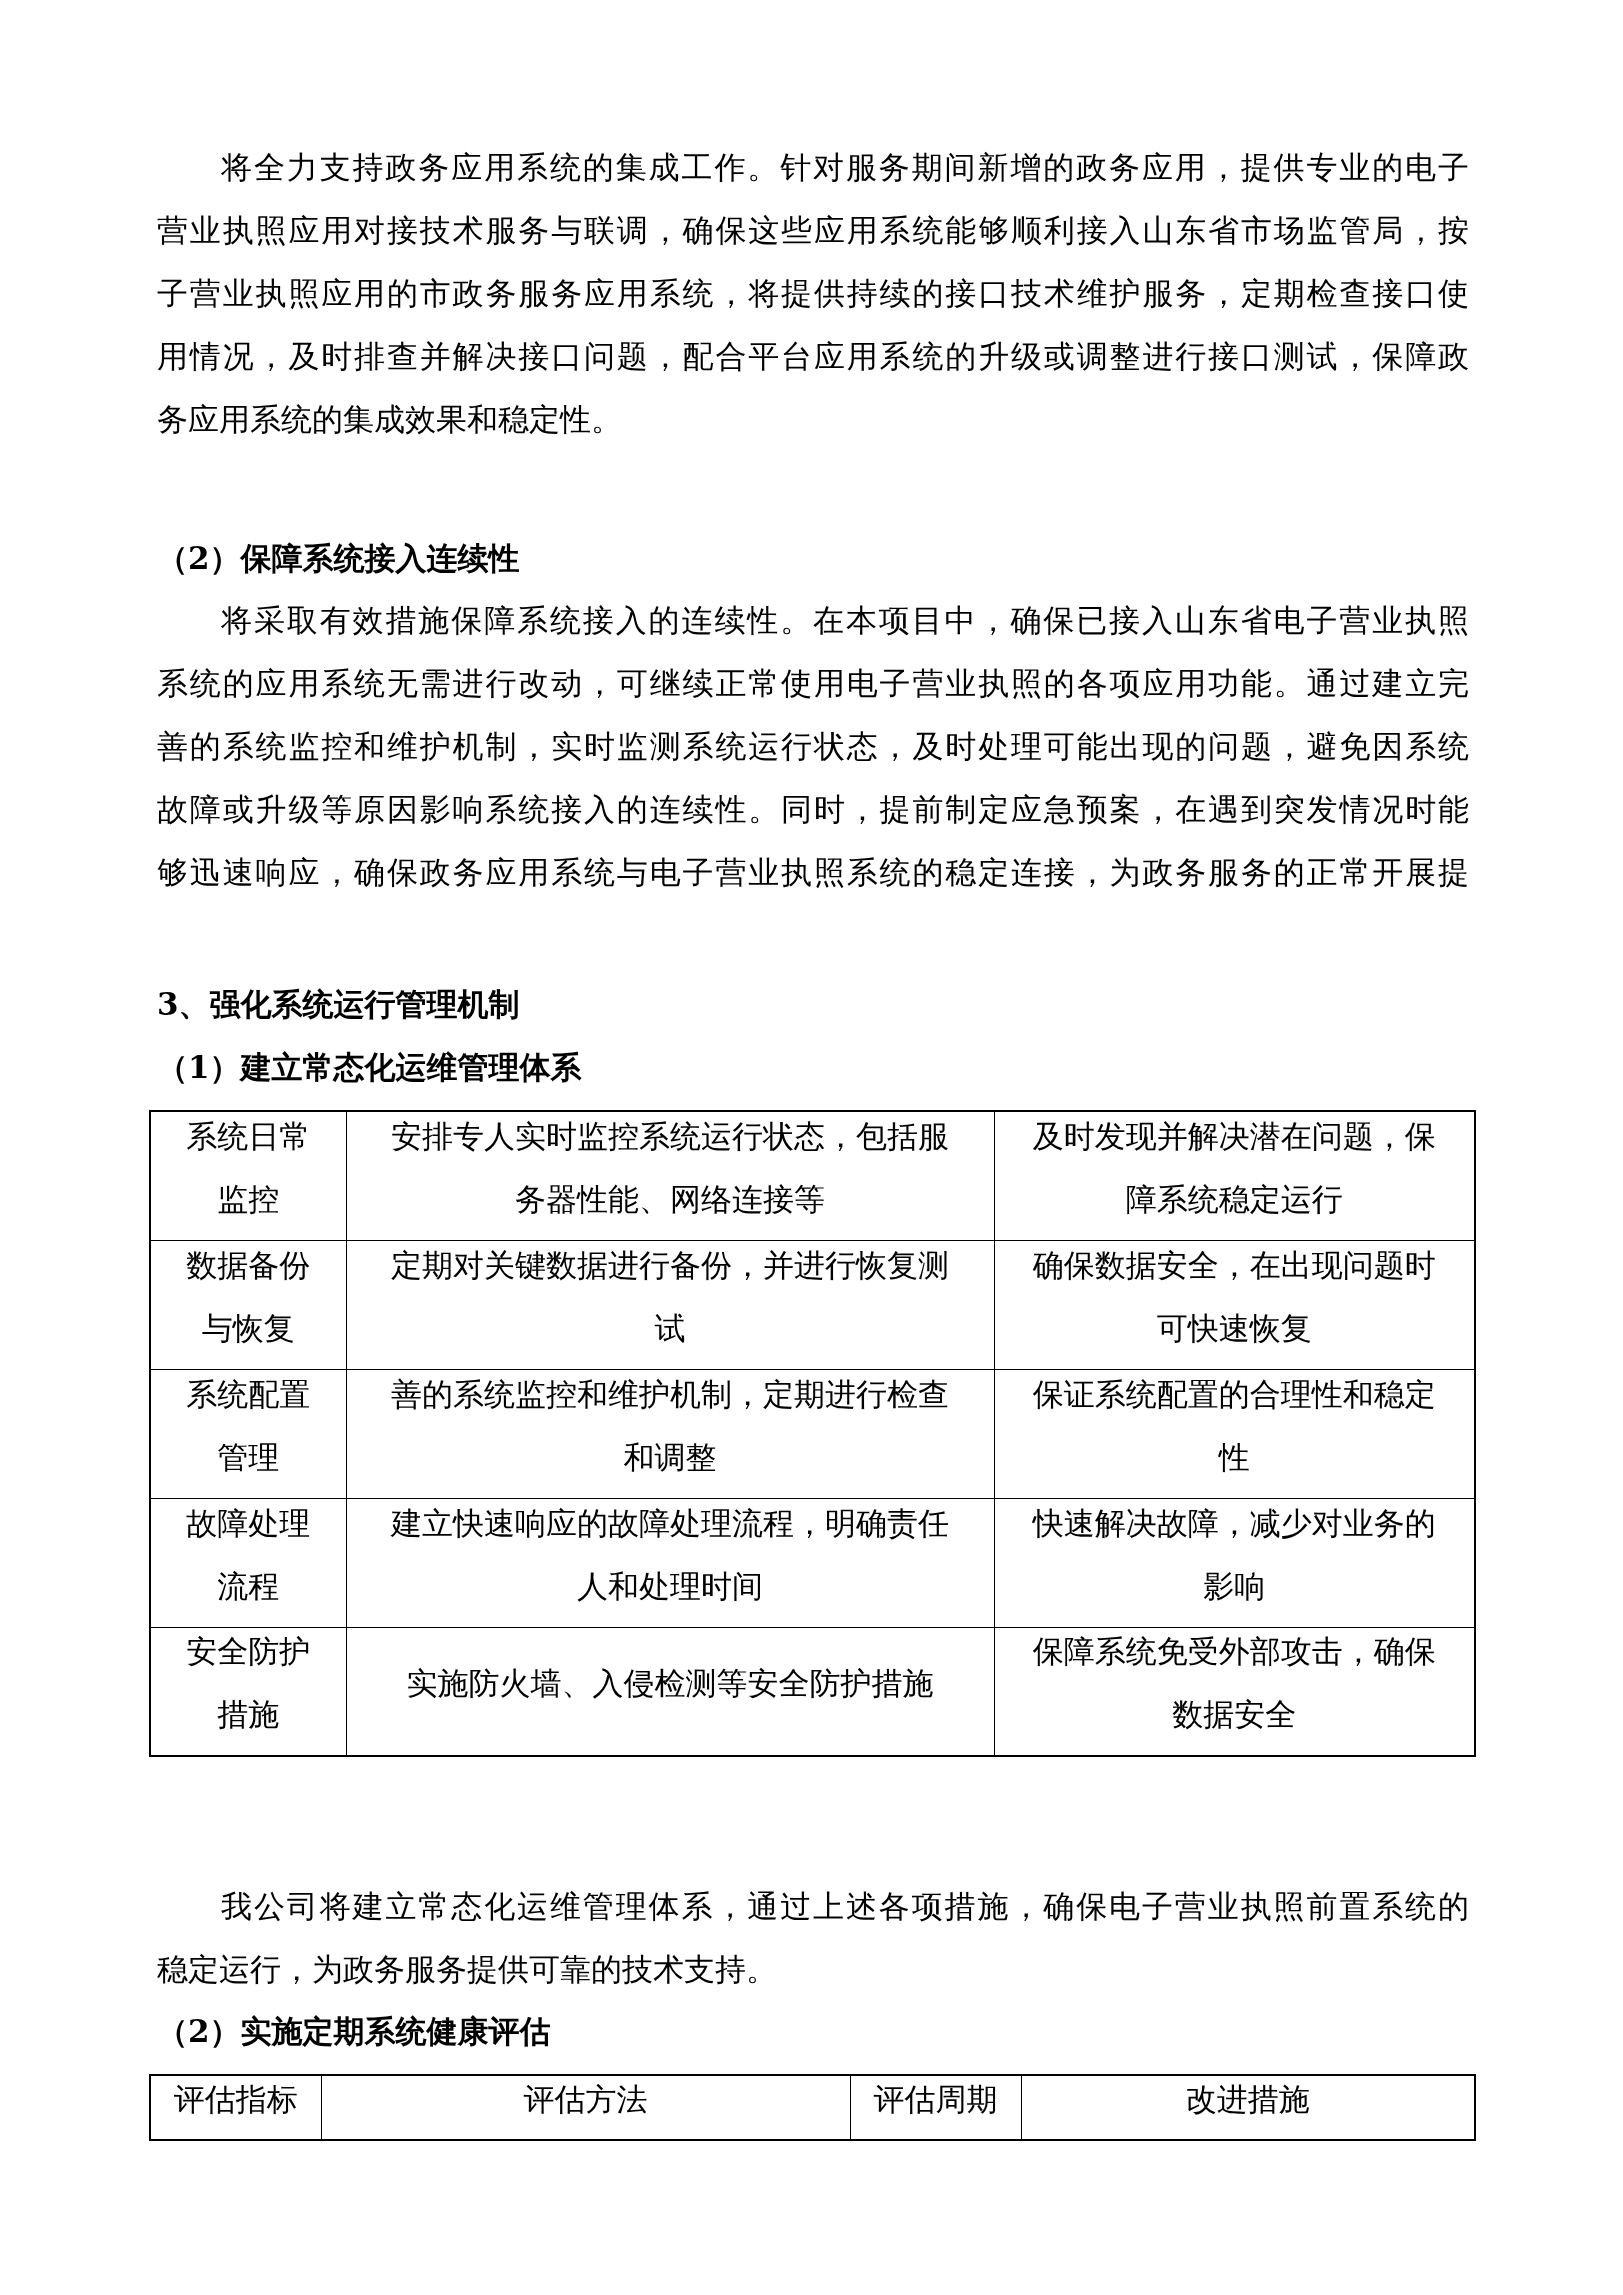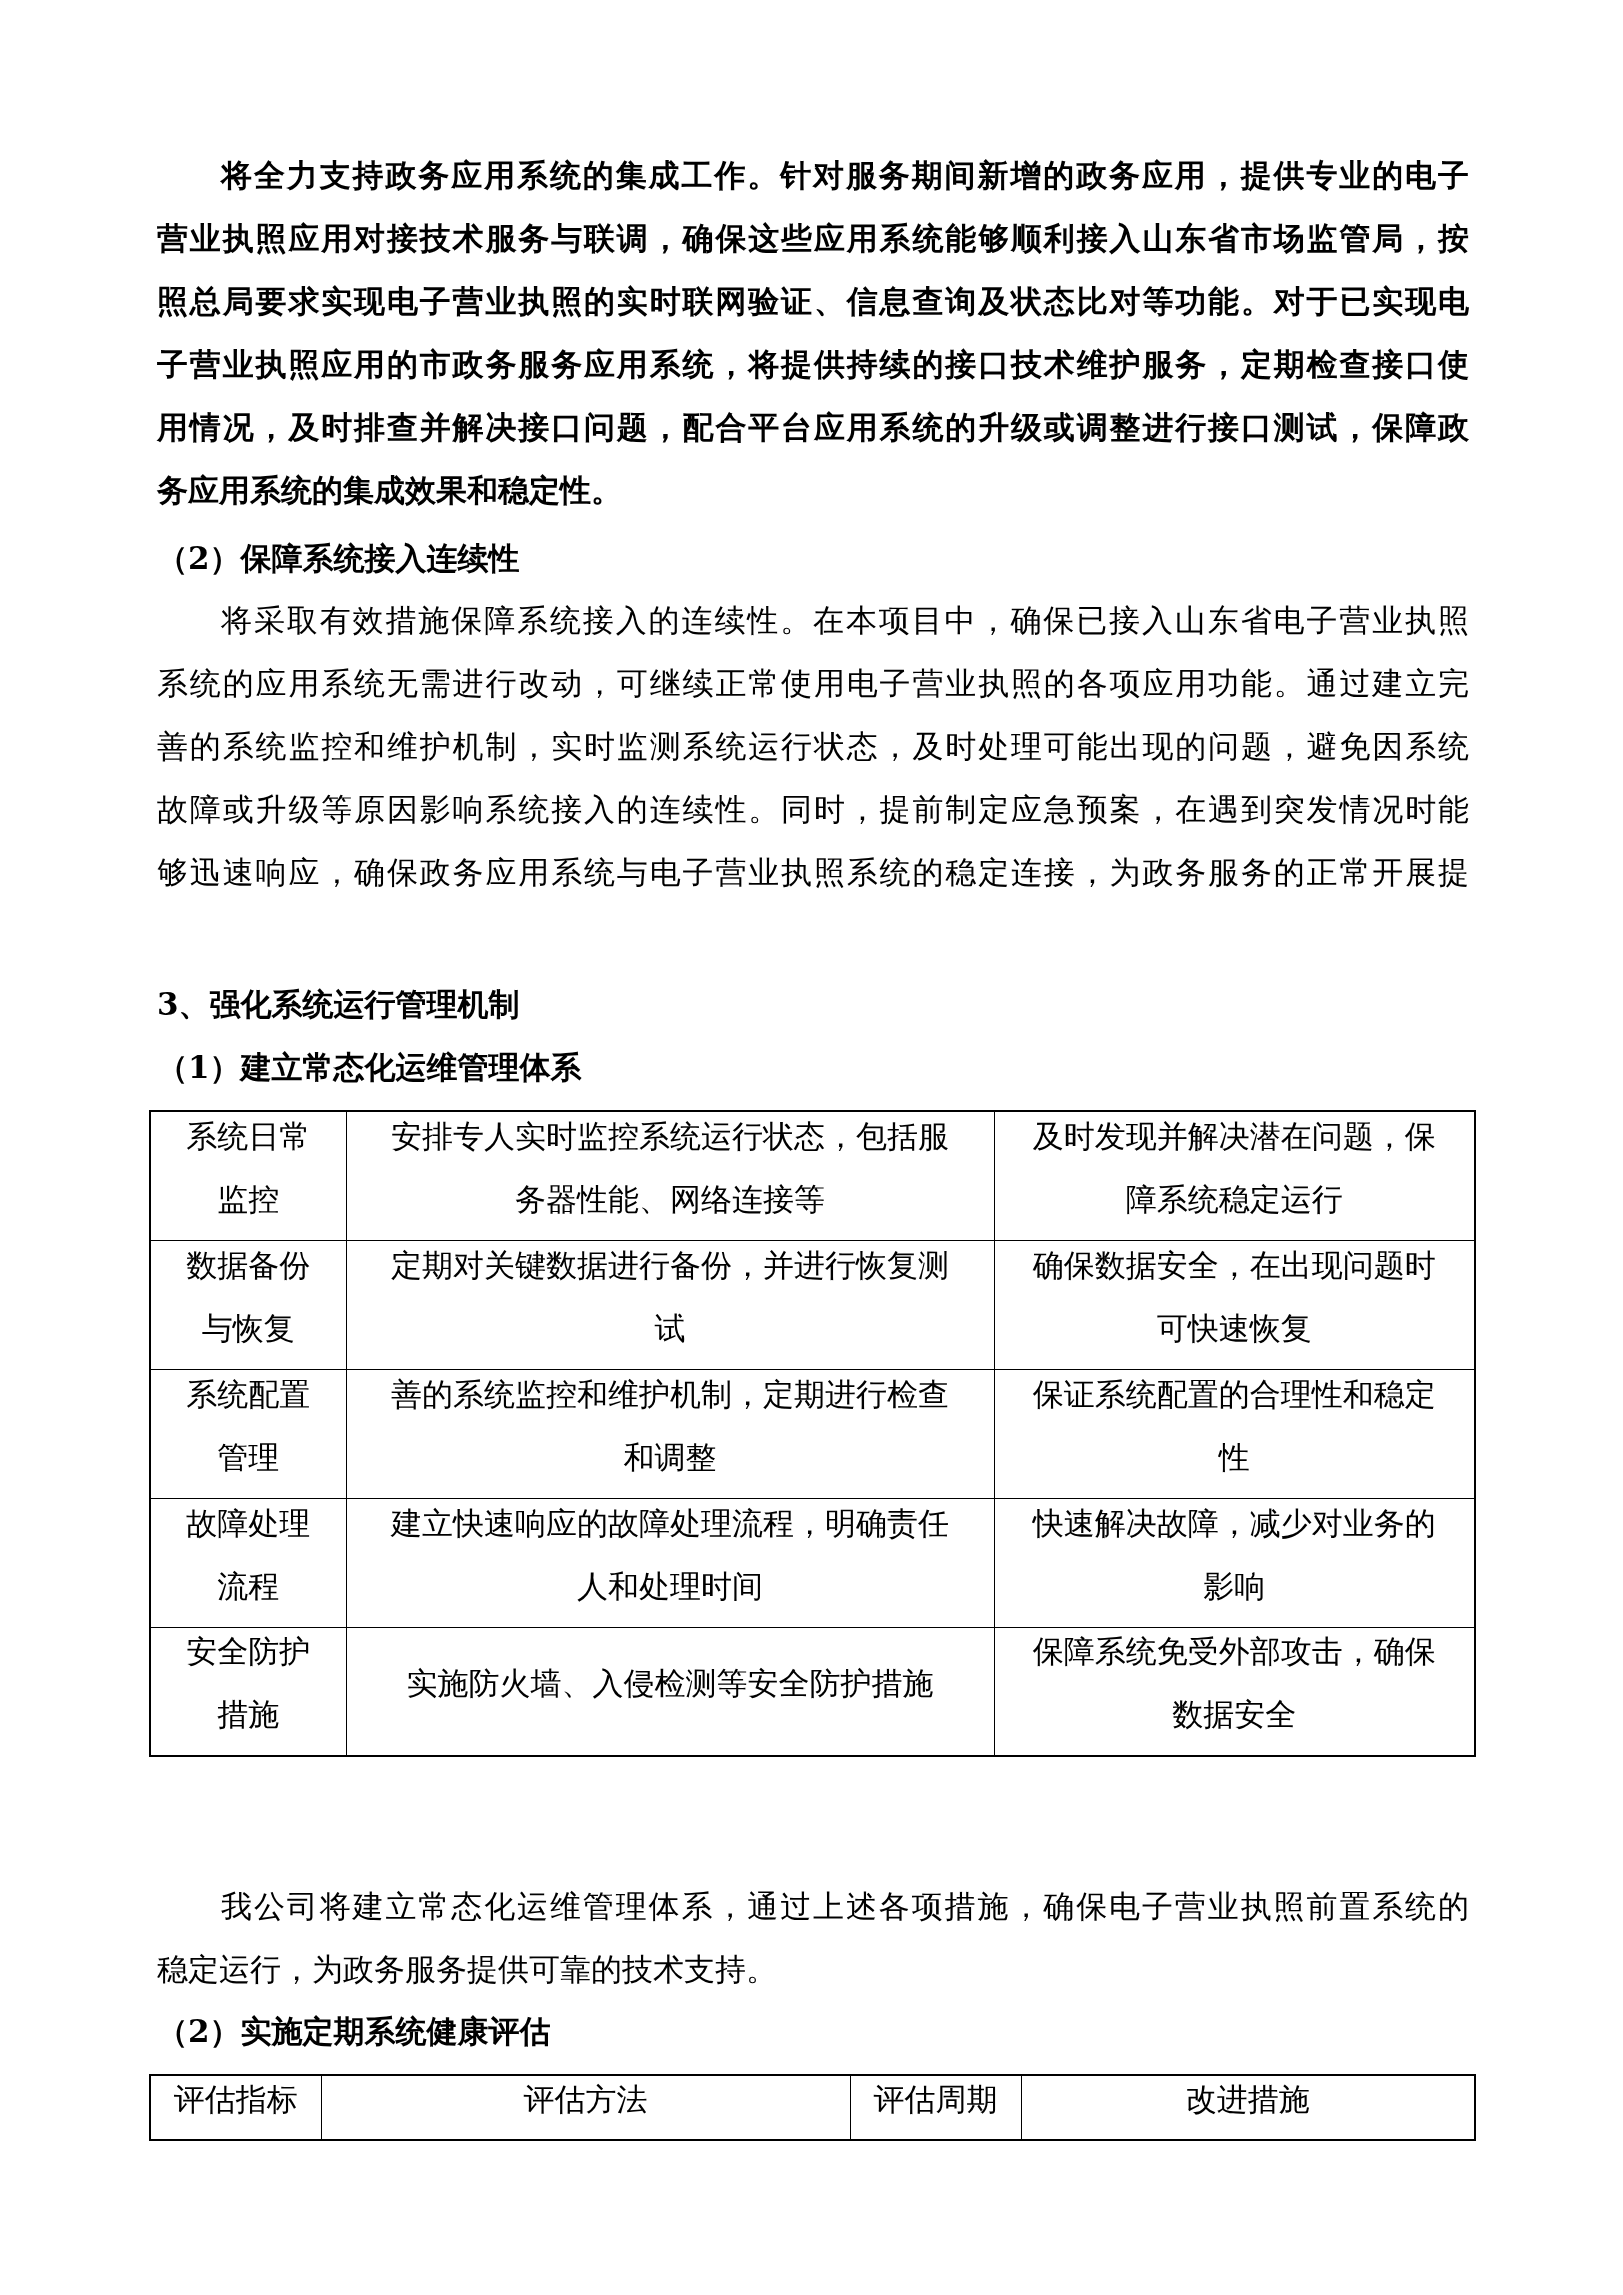--- a/index.html
+++ b/index.html
@@ -31,24 +31,23 @@
     #t1 { top: 1110px; }
     #t1 tr.hdr { height: 128px; }
     #t1 tr.row { height: 129px; }
     #t2 { top: 2074px; }
     #t2 tr.hdr { height: 64px; }
     #t2 td { vertical-align: top; margin-top: 24px; }
   </style>
 </head>
 <body>
 
-<div class="block" style="top:152px;font-weight:bold;">
+<div class="block" style="top:144px;">
   <div class="line just indent">将全力支持政务应用系统的集成工作。针对服务期间新增的政务应用，提供专业的电子</div>
   <div class="line just">营业执照应用对接技术服务与联调，确保这些应用系统能够顺利接入山东省市场监管局，按</div>
-  <div class="line just">照总局要求实现电子营业执照的实时联网验证、信息查询及状态比对等功能。对于已实现电</div>
   <div class="line just">子营业执照应用的市政务服务应用系统，将提供持续的接口技术维护服务，定期检查接口使</div>
   <div class="line just">用情况，及时排查并解决接口问题，配合平台应用系统的升级或调整进行接口测试，保障政</div>
   <div class="line last">务应用系统的集成效果和稳定性。</div>
 </div>
 
 <div class="block heading" style="top:535px;">
   <div class="line">（2）保障系统接入连续性</div>
 </div>
 
 <div class="block" style="top:597px;">

